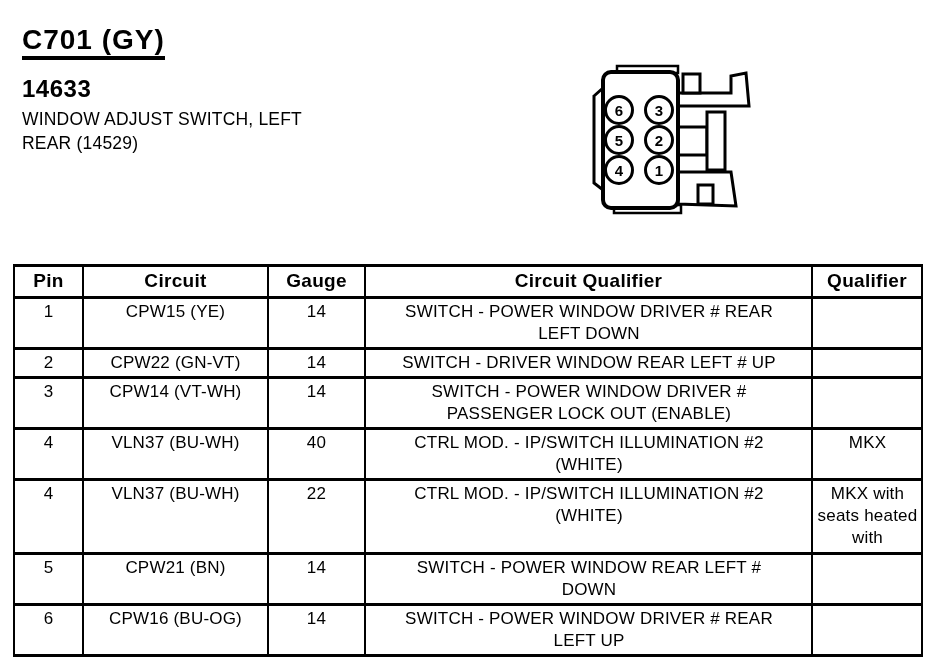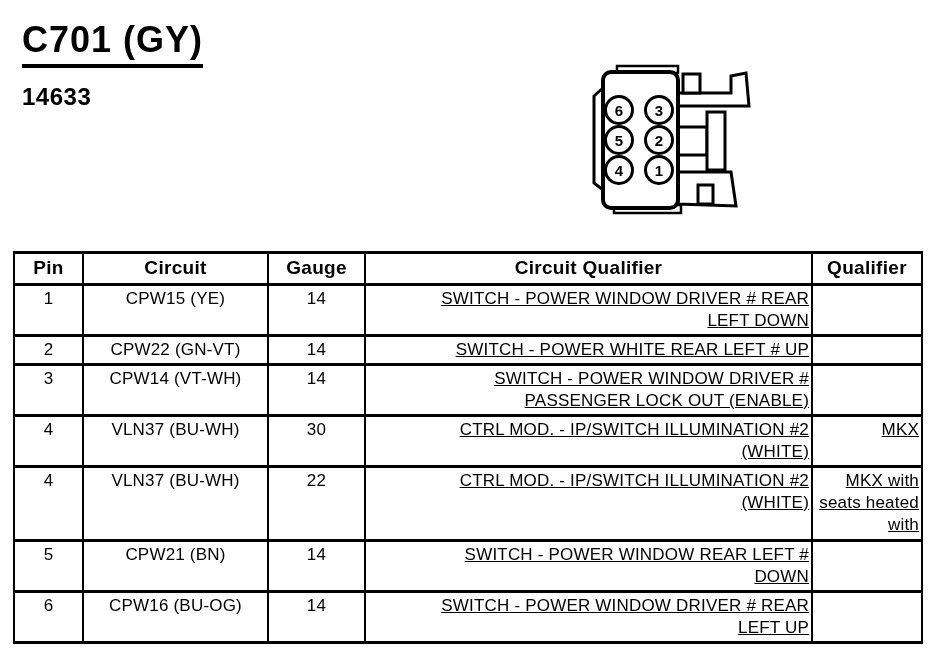--- a/index.html
+++ b/index.html
@@ -21,25 +21,25 @@
     inset: 0;
     background: #fff;
   }
   .doc-header {
     position: absolute;
     left: 22px;
     top: 26px;
   }
   .connector-id {
     display: inline-block;
-    font-size: 36px;
+    font-size: 28px;
     font-weight: bold;
     letter-spacing: 1px;
     border-bottom: 4px solid #000;
-    padding-bottom: 10px;
+    padding-bottom: 2px;
     line-height: 28px;
   }
   .part-number {
     font-size: 24px;
     font-weight: bold;
     letter-spacing: 0.5px;
     margin-top: 17px;
     line-height: 24px;
   }
   .descr {
@@ -51,21 +51,21 @@
   .connector-art {
     position: absolute;
     left: 583px;
     top: 57px;
     width: 180px;
     height: 165px;
   }
   .pinout-table {
     position: absolute;
     left: 13px;
-    top: 251px;
+    top: 264px;
     width: 908px;
     border-collapse: collapse;
     table-layout: fixed;
     background: #fff;
   }
   .pinout-table td, .pinout-table th {
     border-left: 2px solid #000;
     border-right: 2px solid #000;
     border-top: 3px solid #000;
     border-bottom: 3px solid #000;
@@ -80,38 +80,42 @@
     padding: 2px 0 3px 0;
   }
   .pinout-table td {
     font-size: 17px;
     line-height: 22px;
     letter-spacing: 0.2px;
     vertical-align: top;
     padding: 2px 2px 2px 2px;
   }
   td.c-center { text-align: center; }
-  td.c-left   { text-align: right; padding-left: 3px; text-decoration: underline; }
+  td.c-left   { text-align: center; padding-left: 3px; }
   .svgline { stroke: #000; fill: #ffffff; }
   .pin-num {
     font-family: "Liberation Sans", sans-serif;
     font-size: 15px;
     font-weight: 600;
     text-anchor: middle;
     fill: #000;
   }
 </style>
 </head>
 <body>
 
 <div class="page">
 
   <div class="doc-header">
     <div class="connector-id">C701 (GY)</div>
     <div class="part-number">14633</div>
+    <div class="descr">
+      <div>WINDOW ADJUST SWITCH, LEFT</div>
+      <div>REAR (14529)</div>
+    </div>
   </div>
 
   <div class="connector-art">
     <svg width="180" height="165" viewBox="0 0 180 165">
 
       <polygon class="svgline" points="11,39 20,31 20,133 11,126" stroke-width="3"></polygon>
 
       <rect class="svgline" x="34" y="9" width="61" height="7" stroke-width="2.5"></rect>
       <rect class="svgline" x="31" y="148" width="67" height="8" stroke-width="2.5"></rect>
 
@@ -165,38 +169,38 @@
           <div>SWITCH - POWER WINDOW DRIVER # REAR</div>
           <div>LEFT DOWN</div>
         </td>
         <td class="c-left"></td>
       </tr>
       <tr style="height:26px">
         <td class="c-center">2</td>
         <td class="c-center">CPW22 (GN-VT)</td>
         <td class="c-center">14</td>
         <td class="c-left">
-          <div>SWITCH - POWER WHITE REAR LEFT # UP</div>
+          <div>SWITCH - DRIVER WINDOW REAR LEFT # UP</div>
         </td>
         <td class="c-left"></td>
       </tr>
       <tr style="height:48px">
         <td class="c-center">3</td>
         <td class="c-center">CPW14 (VT-WH)</td>
         <td class="c-center">14</td>
         <td class="c-left">
           <div>SWITCH - POWER WINDOW DRIVER #</div>
           <div>PASSENGER LOCK OUT (ENABLE)</div>
         </td>
         <td class="c-left"></td>
       </tr>
       <tr style="height:48px">
         <td class="c-center">4</td>
         <td class="c-center">VLN37 (BU-WH)</td>
-        <td class="c-center">30</td>
+        <td class="c-center">40</td>
         <td class="c-left">
           <div>CTRL MOD. - IP/SWITCH ILLUMINATION #2</div>
           <div>(WHITE)</div>
         </td>
         <td class="c-left">
           <div>MKX</div>
         </td>
       </tr>
       <tr style="height:74px">
         <td class="c-center">4</td>

